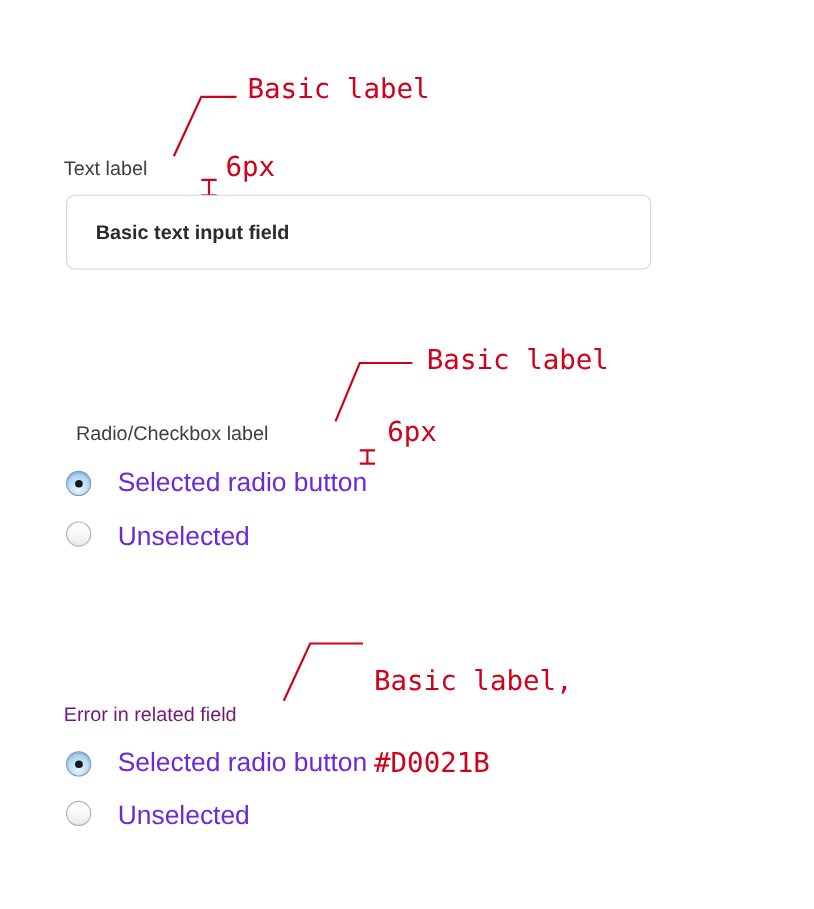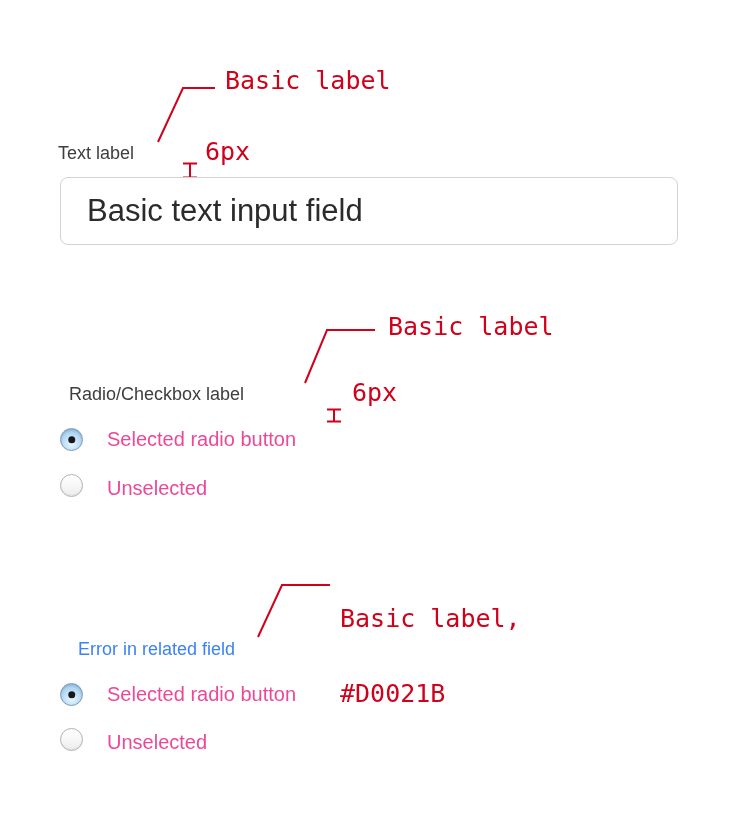--- a/index.html
+++ b/index.html
@@ -8,31 +8,31 @@
     overflow:hidden; font-family:"Liberation Sans", sans-serif;
   }
   .abs { position:absolute; }
   .mono {
     font-family:"DejaVu Sans Mono", monospace;
     font-size:25px; line-height:25px; color:#D0021B; white-space:pre;
   }
   .field-label {
     font-size:18px; line-height:23px; color:#3E3E3E; white-space:nowrap;
   }
-  .field-label.error { color:#3b82f6;margin-left:20px; }
+  .field-label.error { color:#701a75; }
   .option-label {
-    font-size:20px; line-height:26px; color:#ec4899; white-space:nowrap;
+    font-size:24px; line-height:26px; color:#6d28d9; white-space:nowrap;
     cursor:default;
   }
   .text-input {
     position:absolute; box-sizing:border-box;
-    left:60px; top:177px; width:618px; height:68px;
+    left:60px; top:177px; width:532px; height:68px;
     border:1.5px solid #D3D3D3; border-radius:8px; background:#ffffff;
-    font-family:"Liberation Sans", sans-serif; font-size:31px; color:#2B2B2B;
-    padding:0 12px 0 26px; outline:none;
+    font-family:"Liberation Sans", sans-serif; font-size:18px; color:#2B2B2B;
+    padding:0 12px 0 26px; outline:none;font-weight:bold;
   }
   .radio {
     position:absolute; width:23px; height:23px; border-radius:50%;
     box-sizing:border-box; cursor:pointer;
   }
   .radio.selected {
     border:1px solid #7E9BB5;
     background: radial-gradient(circle at 50% 72%, #EAF5FD 0%, #C3E1F7 40%, #9BC8EC 85%, #8FBFE6 100%);
     box-shadow: inset 0 1px 2px rgba(60,110,160,0.35);
   }

